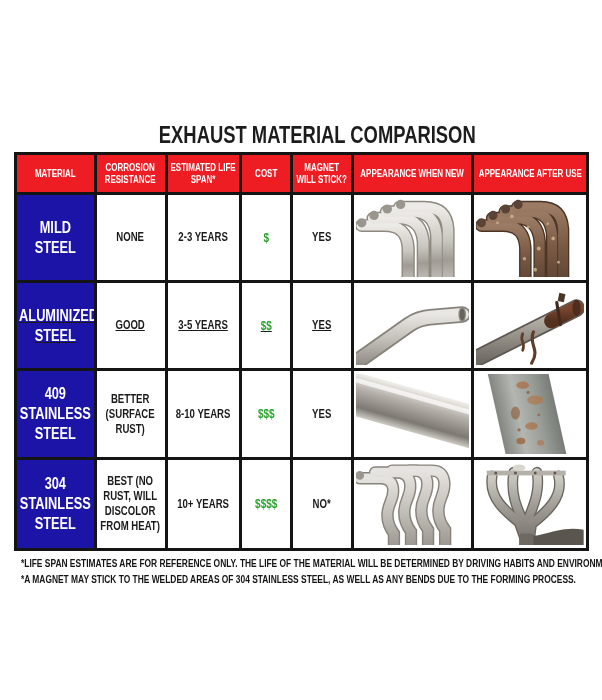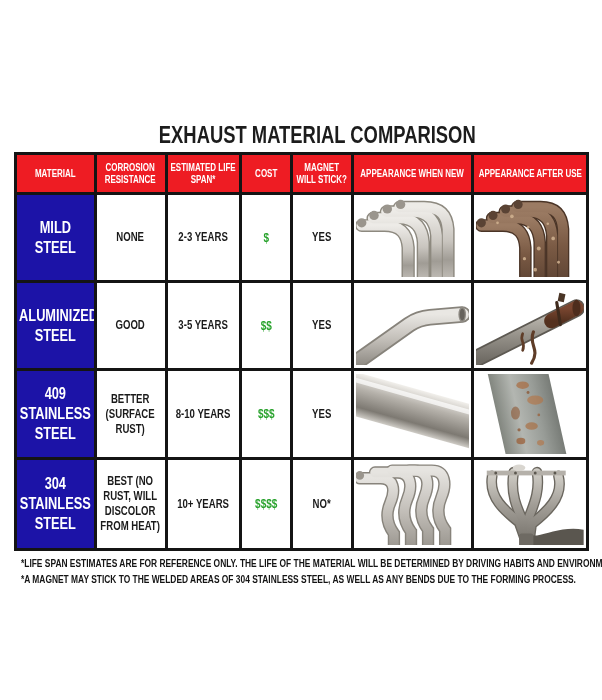--- a/index.html
+++ b/index.html
@@ -15,21 +15,21 @@
 
   table.cmp {
     position:absolute; left:14px; top:152px; width:575px;
     border-collapse:collapse; table-layout:fixed; background:#f97316;
   }
   table.cmp th, table.cmp td {
     border:3px solid #141414; padding:2px; text-align:center; vertical-align:middle;
     overflow:hidden;
   }
   tr.hdr { height:40px; }
-  tr.r0 { height:88px; } tr.r1 { height:88px; } tr.r2 { height:89px; } tr.r3 { height:91px; }
+  tr.r0 { height:88px; } tr.r1 { height:88px;text-decoration:underline; } tr.r2 { height:89px; } tr.r3 { height:91px; }
 
   th.red {
     background:#ee1c23; color:#ffffff; font-size:10px; font-weight:bold; line-height:1.2;
   }
   td.mat {
     background:#1c13a7; color:#ffffff; font-size:16px; font-weight:bold; line-height:1.25;
   }
   td.txt { font-size:12px; font-weight:bold; color:#1a1a1a; line-height:1.25; background:#fff; }
   td.cost { font-size:12.5px; font-weight:bold; color:#28a22c; background:#fff; }
   td.photo { padding:2px; background:#fff; }

